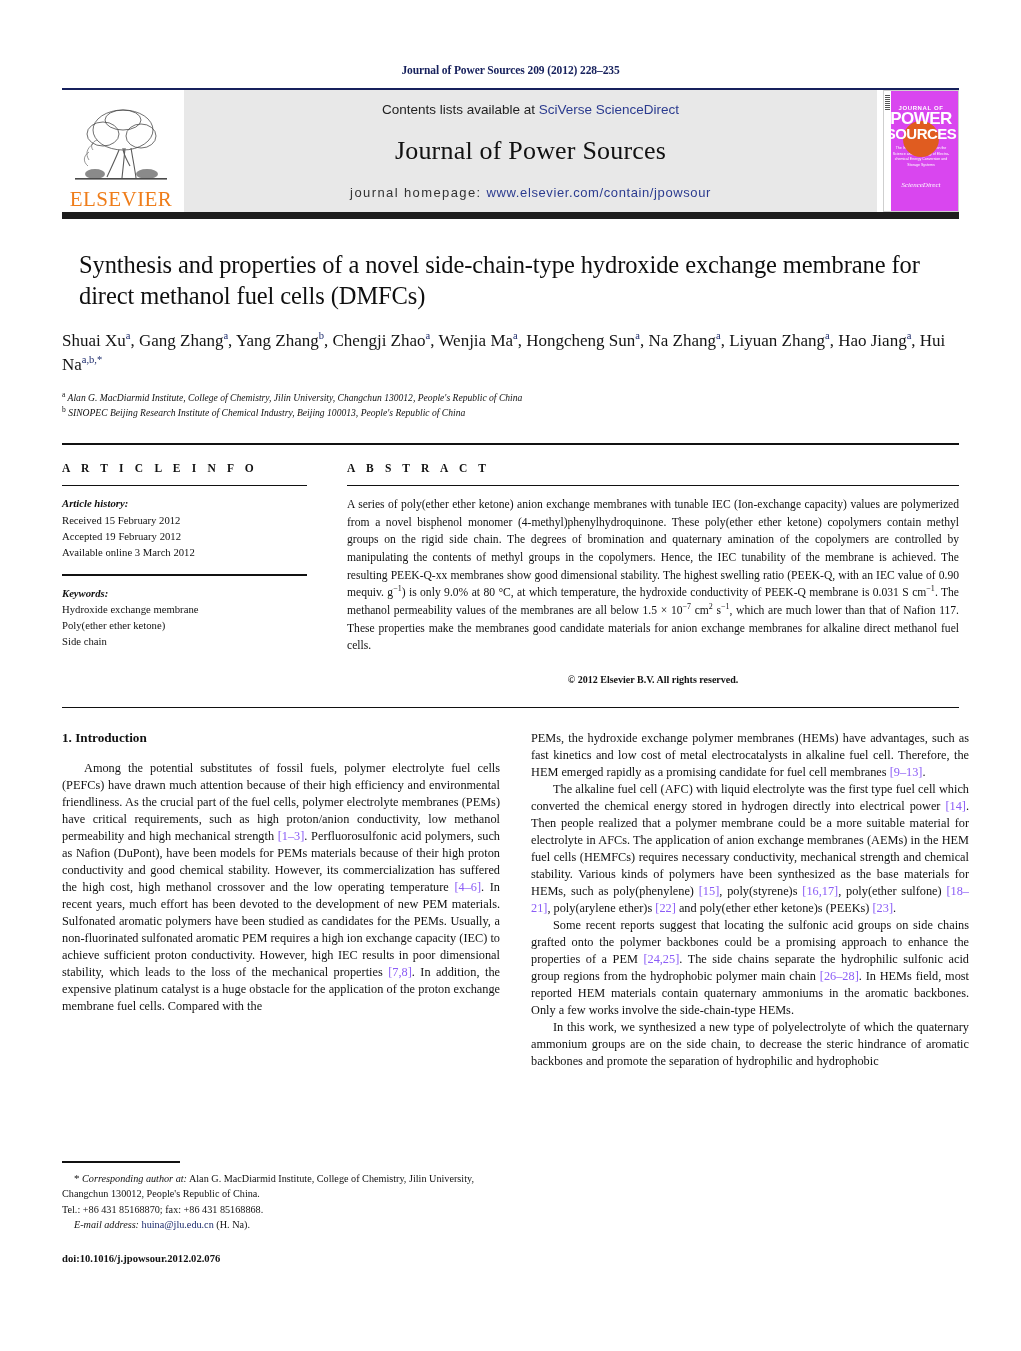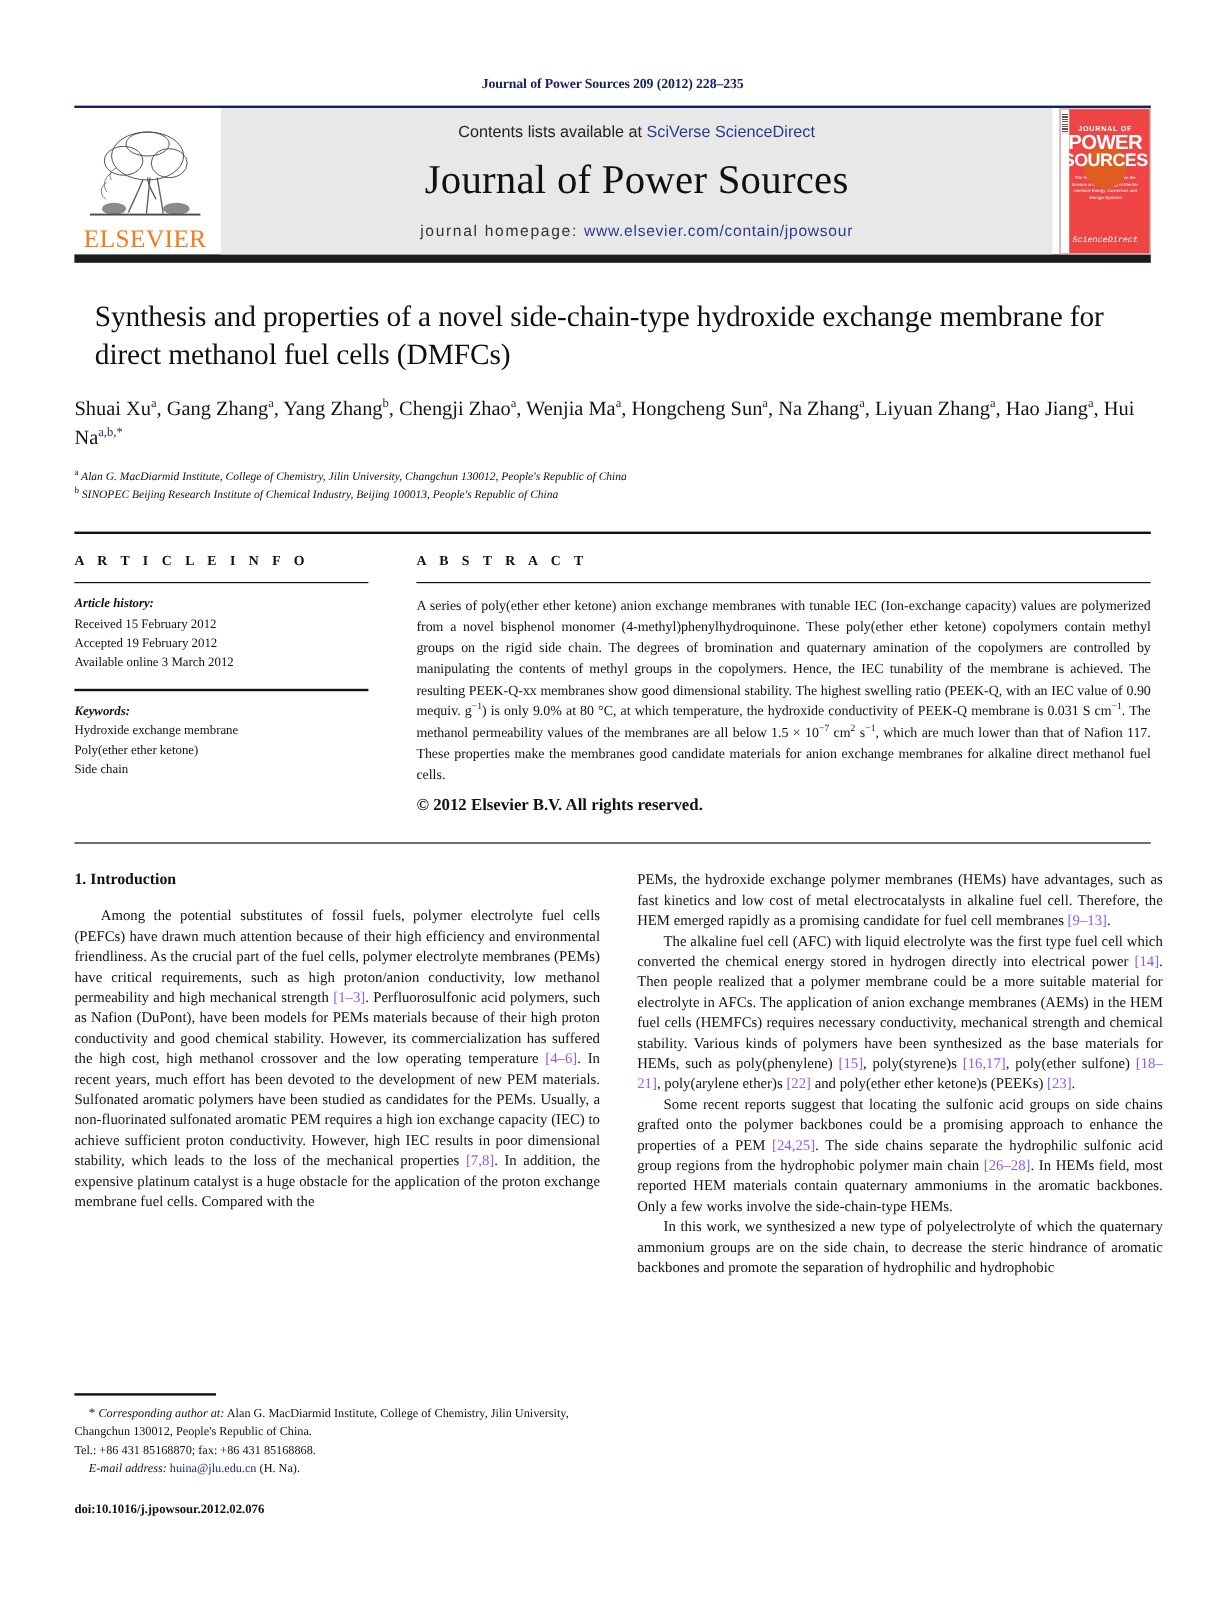--- a/index.html
+++ b/index.html
@@ -79,38 +79,38 @@
   .contents-line {
     font-family: "Liberation Sans", sans-serif;
     font-size: 13.5px;
     color: #222;
   }
   .contents-line .sd-link {
     color: #2b3b8f;
   }
   .journal-name {
     font-family: "Liberation Serif", serif;
-    font-size: 34px;
+    font-size: 26px;
     color: #111;
     letter-spacing: 0.2px;
   }
   .homepage-line {
     font-family: "Liberation Sans", sans-serif;
     font-size: 13px;
     color: #333;
     letter-spacing: 1.4px;
   }
   .homepage-line .hp-url {
     color: #2b3b8f;
     letter-spacing: 0.6px;
   }
   .cover-thumb {
     width: 76px;
     flex: 0 0 76px;
-    background: #ef4444;
+    background: #d946ef;
     border: 1px solid #cfcfcf;
     box-sizing: border-box;
     position: relative;
     display: flex;
     flex-direction: column;
     align-items: center;
     overflow: hidden;
   }
   .cover-strip {
     position: absolute;
@@ -168,24 +168,24 @@
     margin-top: 5px;
     font-family: "Liberation Sans", sans-serif;
     font-size: 3.6px;
     color: #ffffff;
     text-align: center;
     line-height: 1.5;
     padding: 0 6px;
   }
   .cover-bottom {
     position: absolute;
-    bottom: 4px;
+    bottom: 20px;
     left: 0; right: 0;
     text-align: center;
-    font-family: Liberation Mono, monospace;
+    font-family: Liberation Serif, serif;
     font-size: 4px;
     color: #f0f0f0;
     line-height: 1.6;
   }
   .cover-bottom .sd-mark{
     font-size: 7px;
     font-style: italic;
     color:#ffffff;
   }
   .masthead-bottom-bar {
@@ -261,23 +261,23 @@
   .info-sep { height: 1.3px; background: #111; margin-top: 14px; }
   .abstract-body {
     margin-top: 10px;
     font-size: 11.6px;
     line-height: 1.52;
     text-align: justify;
     color: #111;
   }
   .abstract-body sup { font-size: 8px; vertical-align: super; line-height:0; }
   .copyright-line {
-    margin-top: 9px;
-    text-align: left;
-    font-size: 14px;
+    margin-top: 19px;
+    text-align: center;
+    font-size: 10px;
     font-weight: bold;
     color: #111;
   }
 
   
   .section-rule {
     height: 1.4px;
     background: #111;
     margin: 22px 62px 0 62px;
   }

